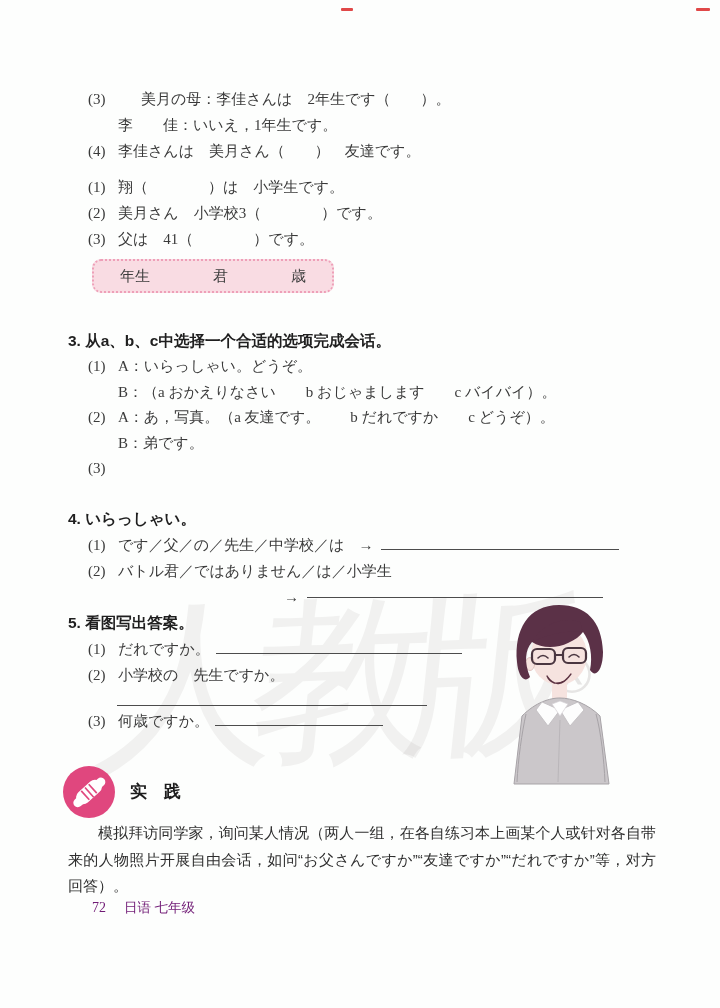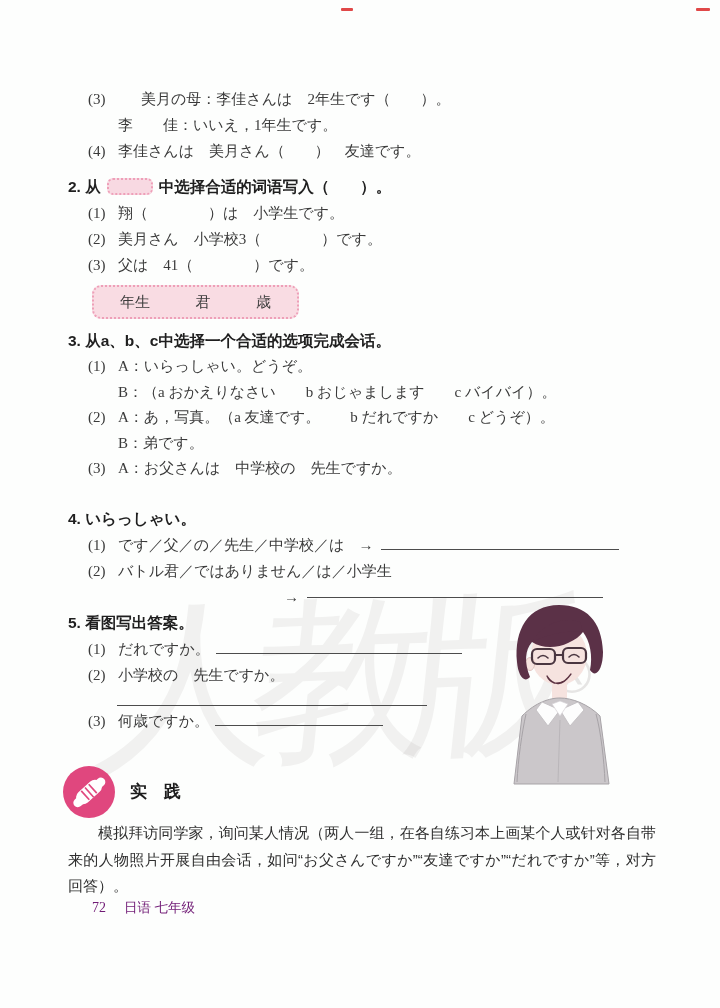--- a/index.html
+++ b/index.html
@@ -18,21 +18,21 @@
   .ibody { flex:1; }
   .speaker { display:inline;margin-left:23px; }
   .uline { display:inline-block; border-bottom:1px solid #4c4c4c; height:14px; vertical-align:baseline; }
   .arrow { display:inline-block; margin:0 8px 0 14px; color:#3a3a3a; }
   
   .pinkbox-inline {
     display:inline-block; width:46px; height:17px; vertical-align:-3px;
     background:#f8d9e2; border:2px dotted #ee9fb8; border-radius:6px; margin:0 6px;
   }
   .wordbank {
-    margin:7px 0 0 24px; width:207px; height:34px;
+    margin:7px 0 0 24px; width:242px; height:34px;
     background:#f9dce3; border:2px dotted #ee9fb8; border-radius:9px;
     display:flex; align-items:center; justify-content:space-between;
     padding:0 26px; color:#3c3c3c; font-size:15px;
   }
   
   .dlg { line-height:25.5px; }
   
   .practice-icon { position:absolute; left:62px; top:765px; width:54px; height:54px; }
   .practice-title {
     position:absolute; left:130px; top:780px;
@@ -87,24 +87,20 @@
         <span class="inum"></span>
         <span class="ibody">李　　佳：いいえ，1年生です。</span>
       </div>
       <div class="irow">
         <span class="inum">(4)</span>
         <span class="ibody">李佳さんは　美月さん（　　）　友達です。</span>
       </div>
     </div>
 
     <div class="sect" style="top:174px;">
-      <div class="hrow">
-        <span>2.</span>
-        <span>从</span><span class="pinkbox-inline"></span><span>中选择合适的词语写入（　　）。</span>
-      </div>
       <div style="padding-left:20px;">
         <div class="irow">
           <span class="inum">(1)</span>
           <span class="ibody">翔（　　　　）は　小学生です。</span>
         </div>
         <div class="irow">
           <span class="inum">(2)</span>
           <span class="ibody">美月さん　小学校3（　　　　）です。</span>
         </div>
         <div class="irow">
@@ -135,21 +131,20 @@
         <div class="irow dlg">
           <span class="inum">(2)</span>
           <span class="ibody">
             <div>A：あ，写真。（a 友達です。　　b だれですか　　c どうぞ）。</div>
             <div>B：弟です。</div>
           </span>
         </div>
         <div class="irow dlg">
           <span class="inum">(3)</span>
           <span class="ibody">
-            <div>A：お父さんは　中学校の　先生ですか。</div>
           </span>
         </div>
       </div>
     </div>
 
     <div class="sect" style="top:506px;">
       <div class="hrow">
         <span>4.</span>
         <span>いらっしゃい。</span>
       </div>

